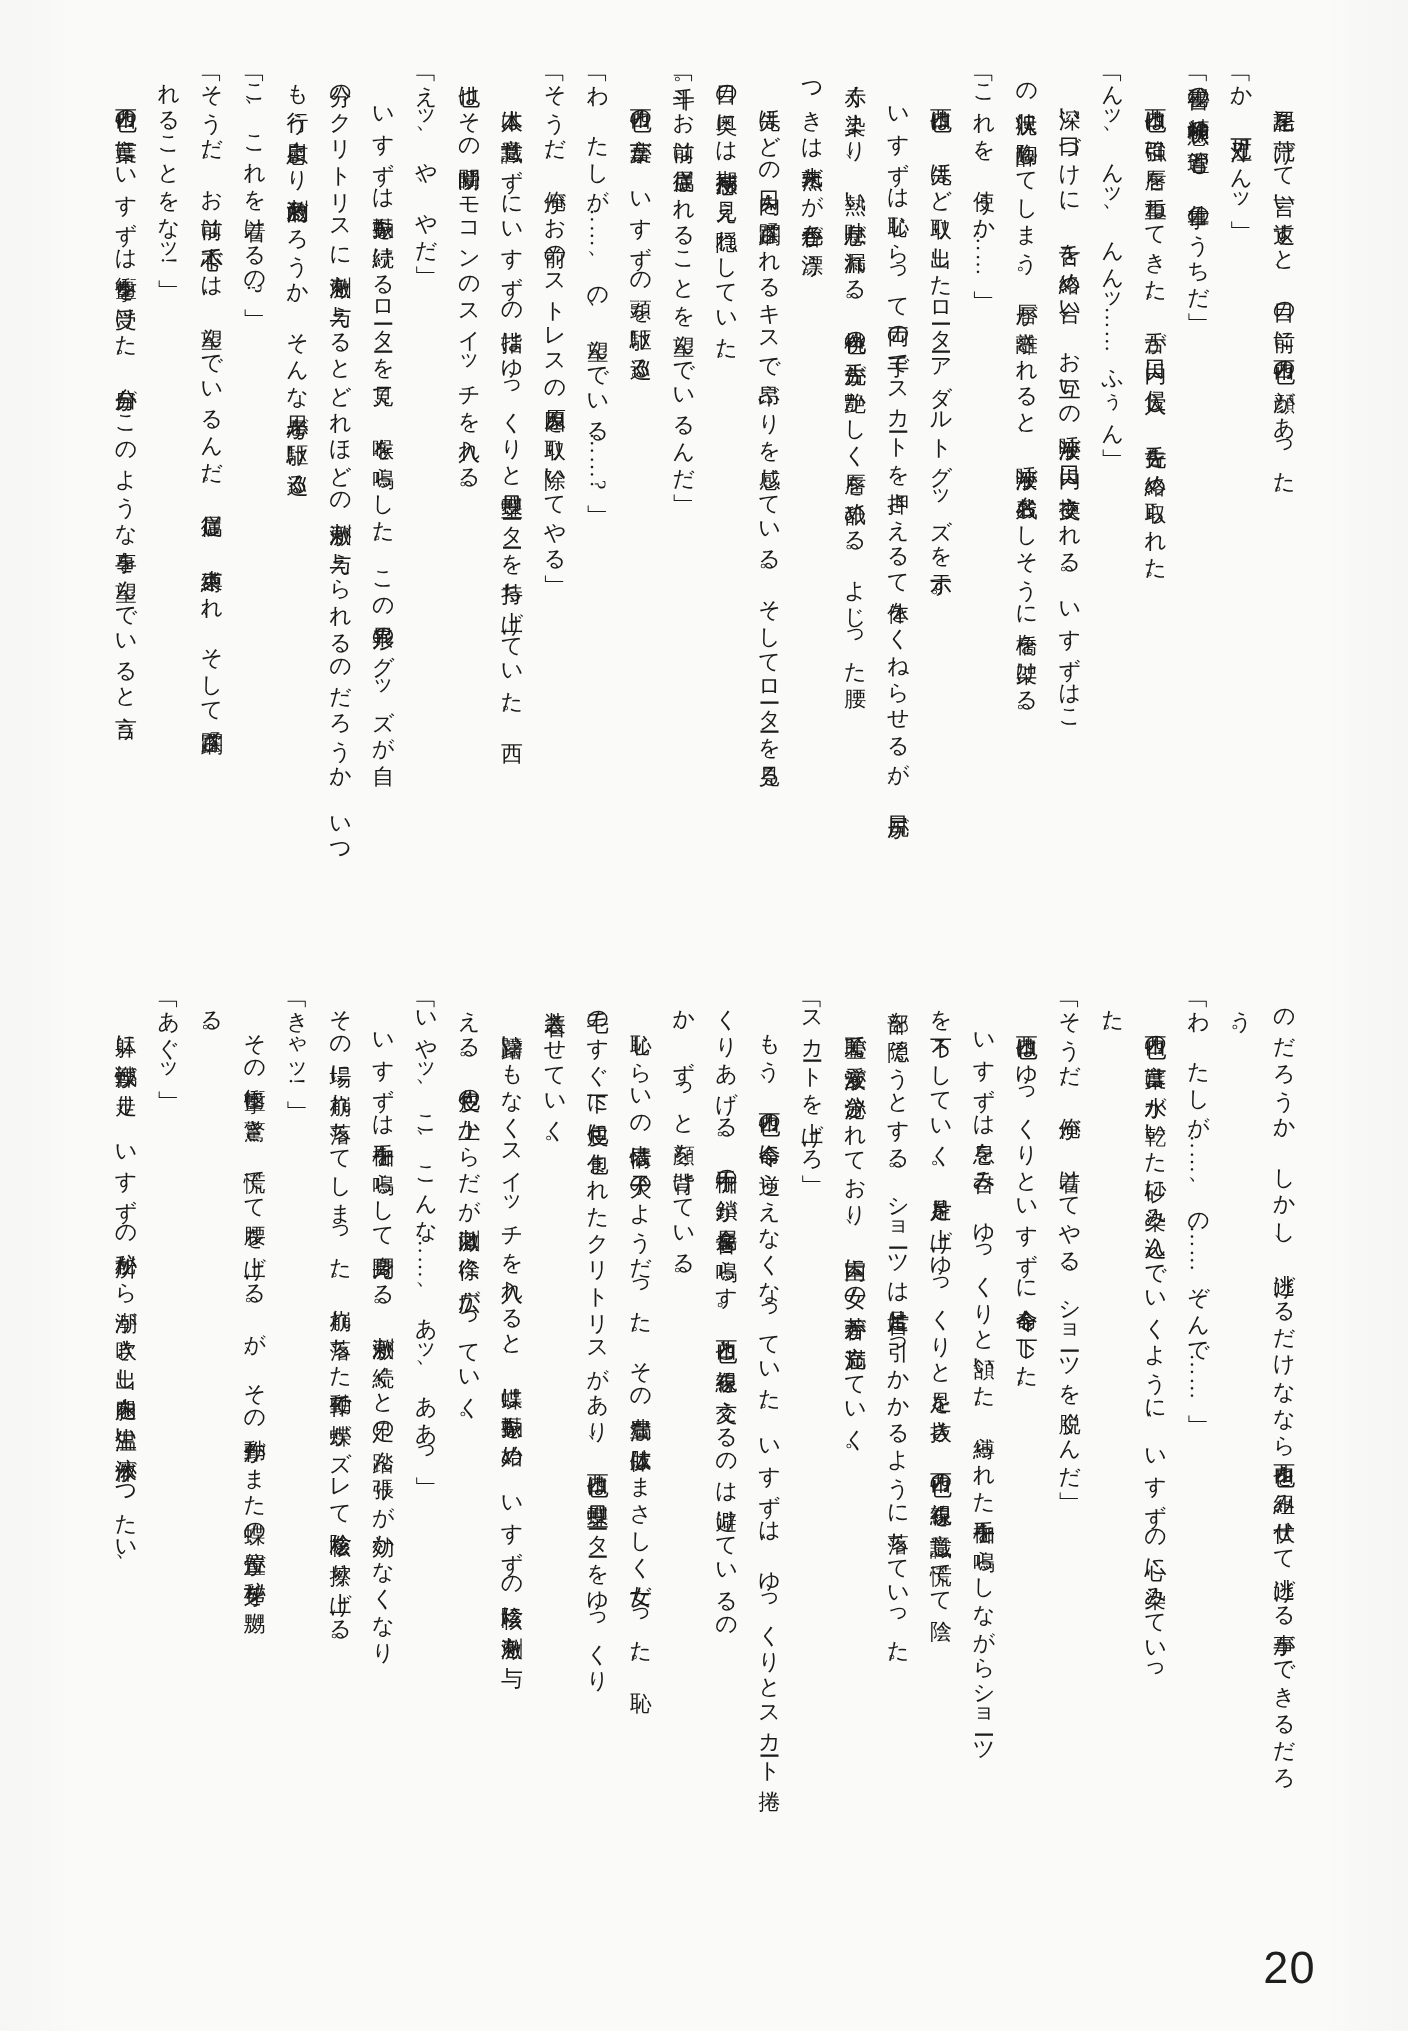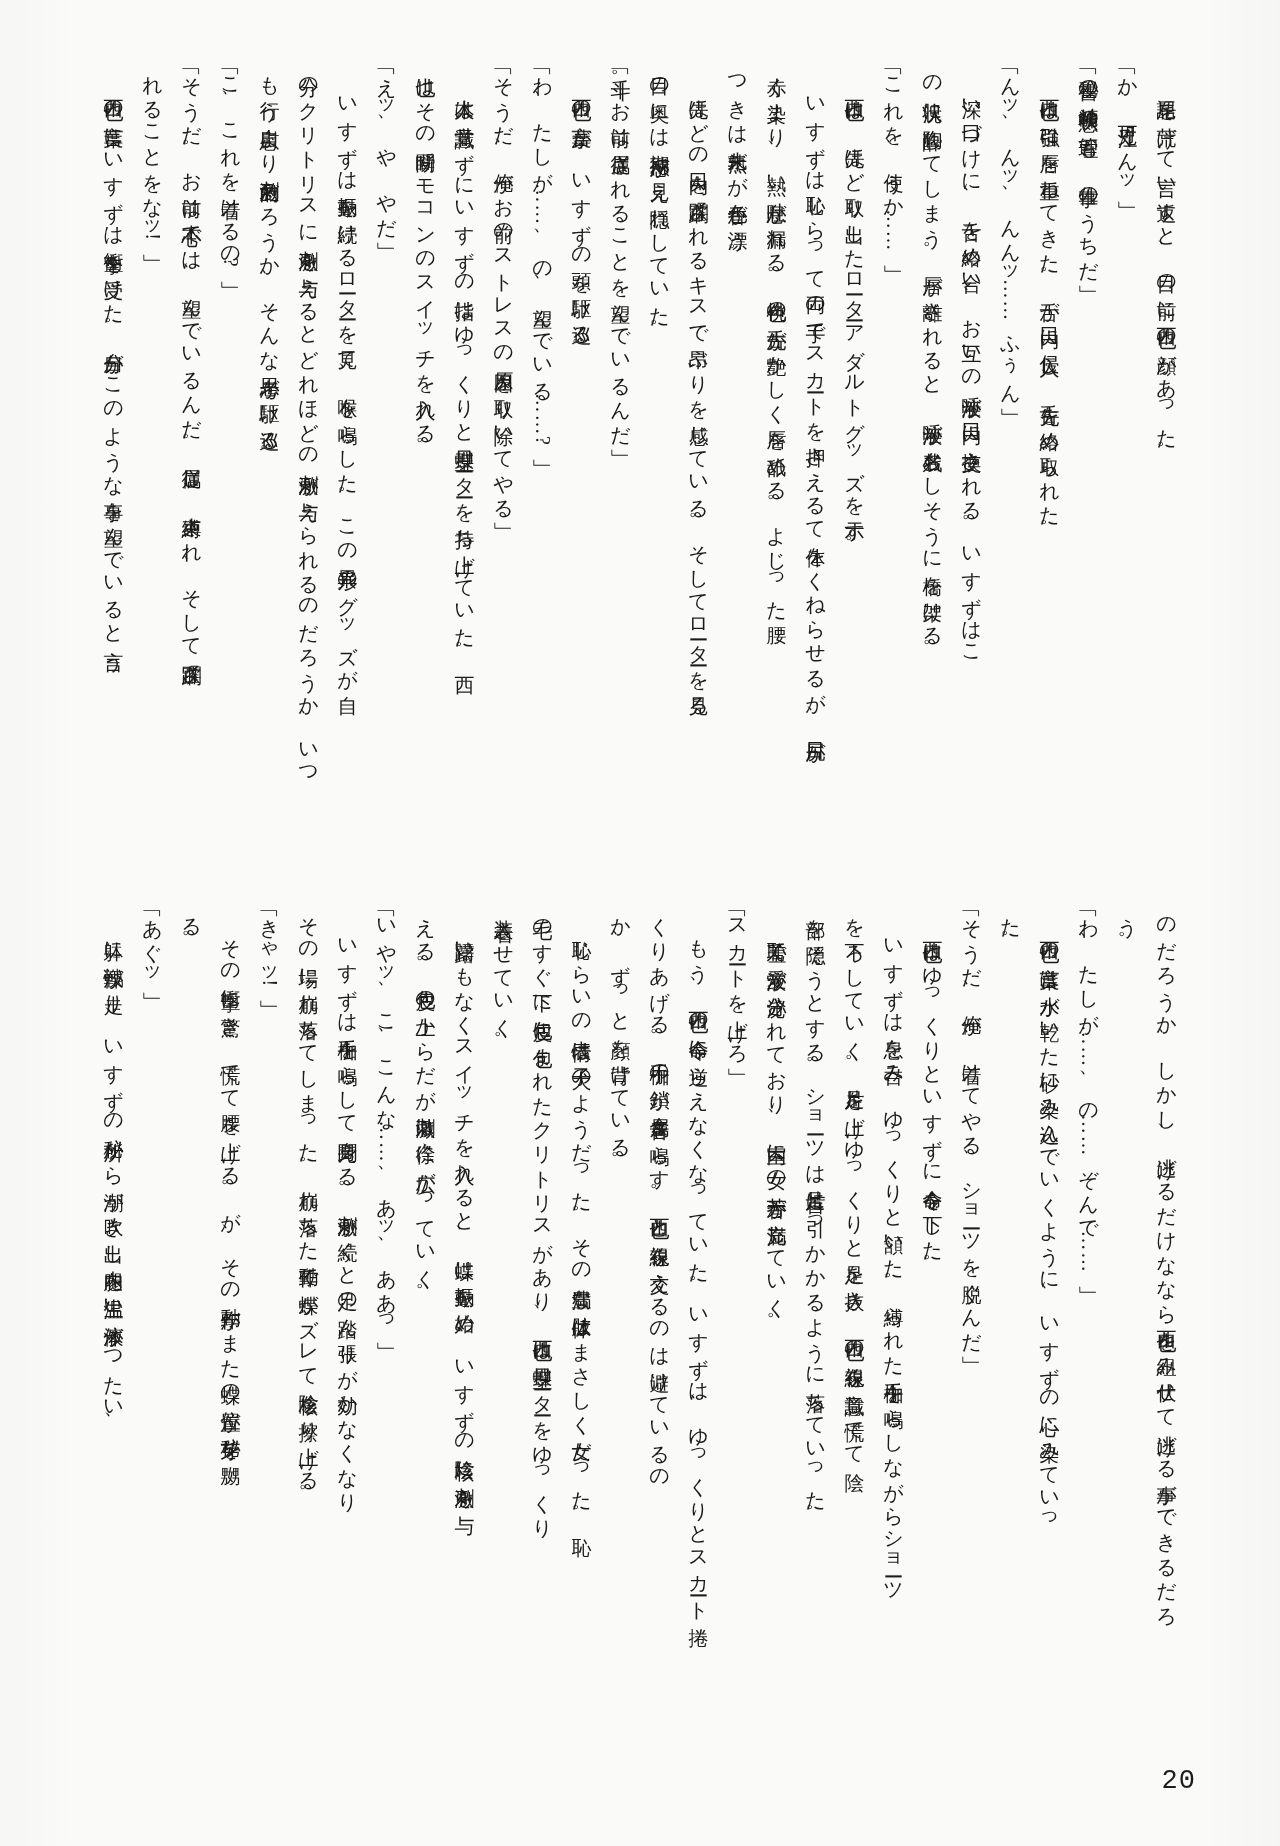--- a/index.html
+++ b/index.html
@@ -40,22 +40,22 @@
     top: 904px;
     height: 800px;
   }
   .col {
     height: 100%;
   }
   .page-number {
     position: absolute;
     top: 1766px;
     right: 84px;
-    font-family: Liberation Mono, monospace;
-    font-size: 27px;
+    font-family: Liberation Sans, sans-serif;
+    font-size: 41px;
     letter-spacing: 1px;
     color: #1e1e1e;
   }
 </style>
 </head>
 <body>
 
 <div class="page">
   <div class="text-block block-top">
       <div class="col">　語尾を荒げて言い返すと、目の前に西也の顔があった。</div>

